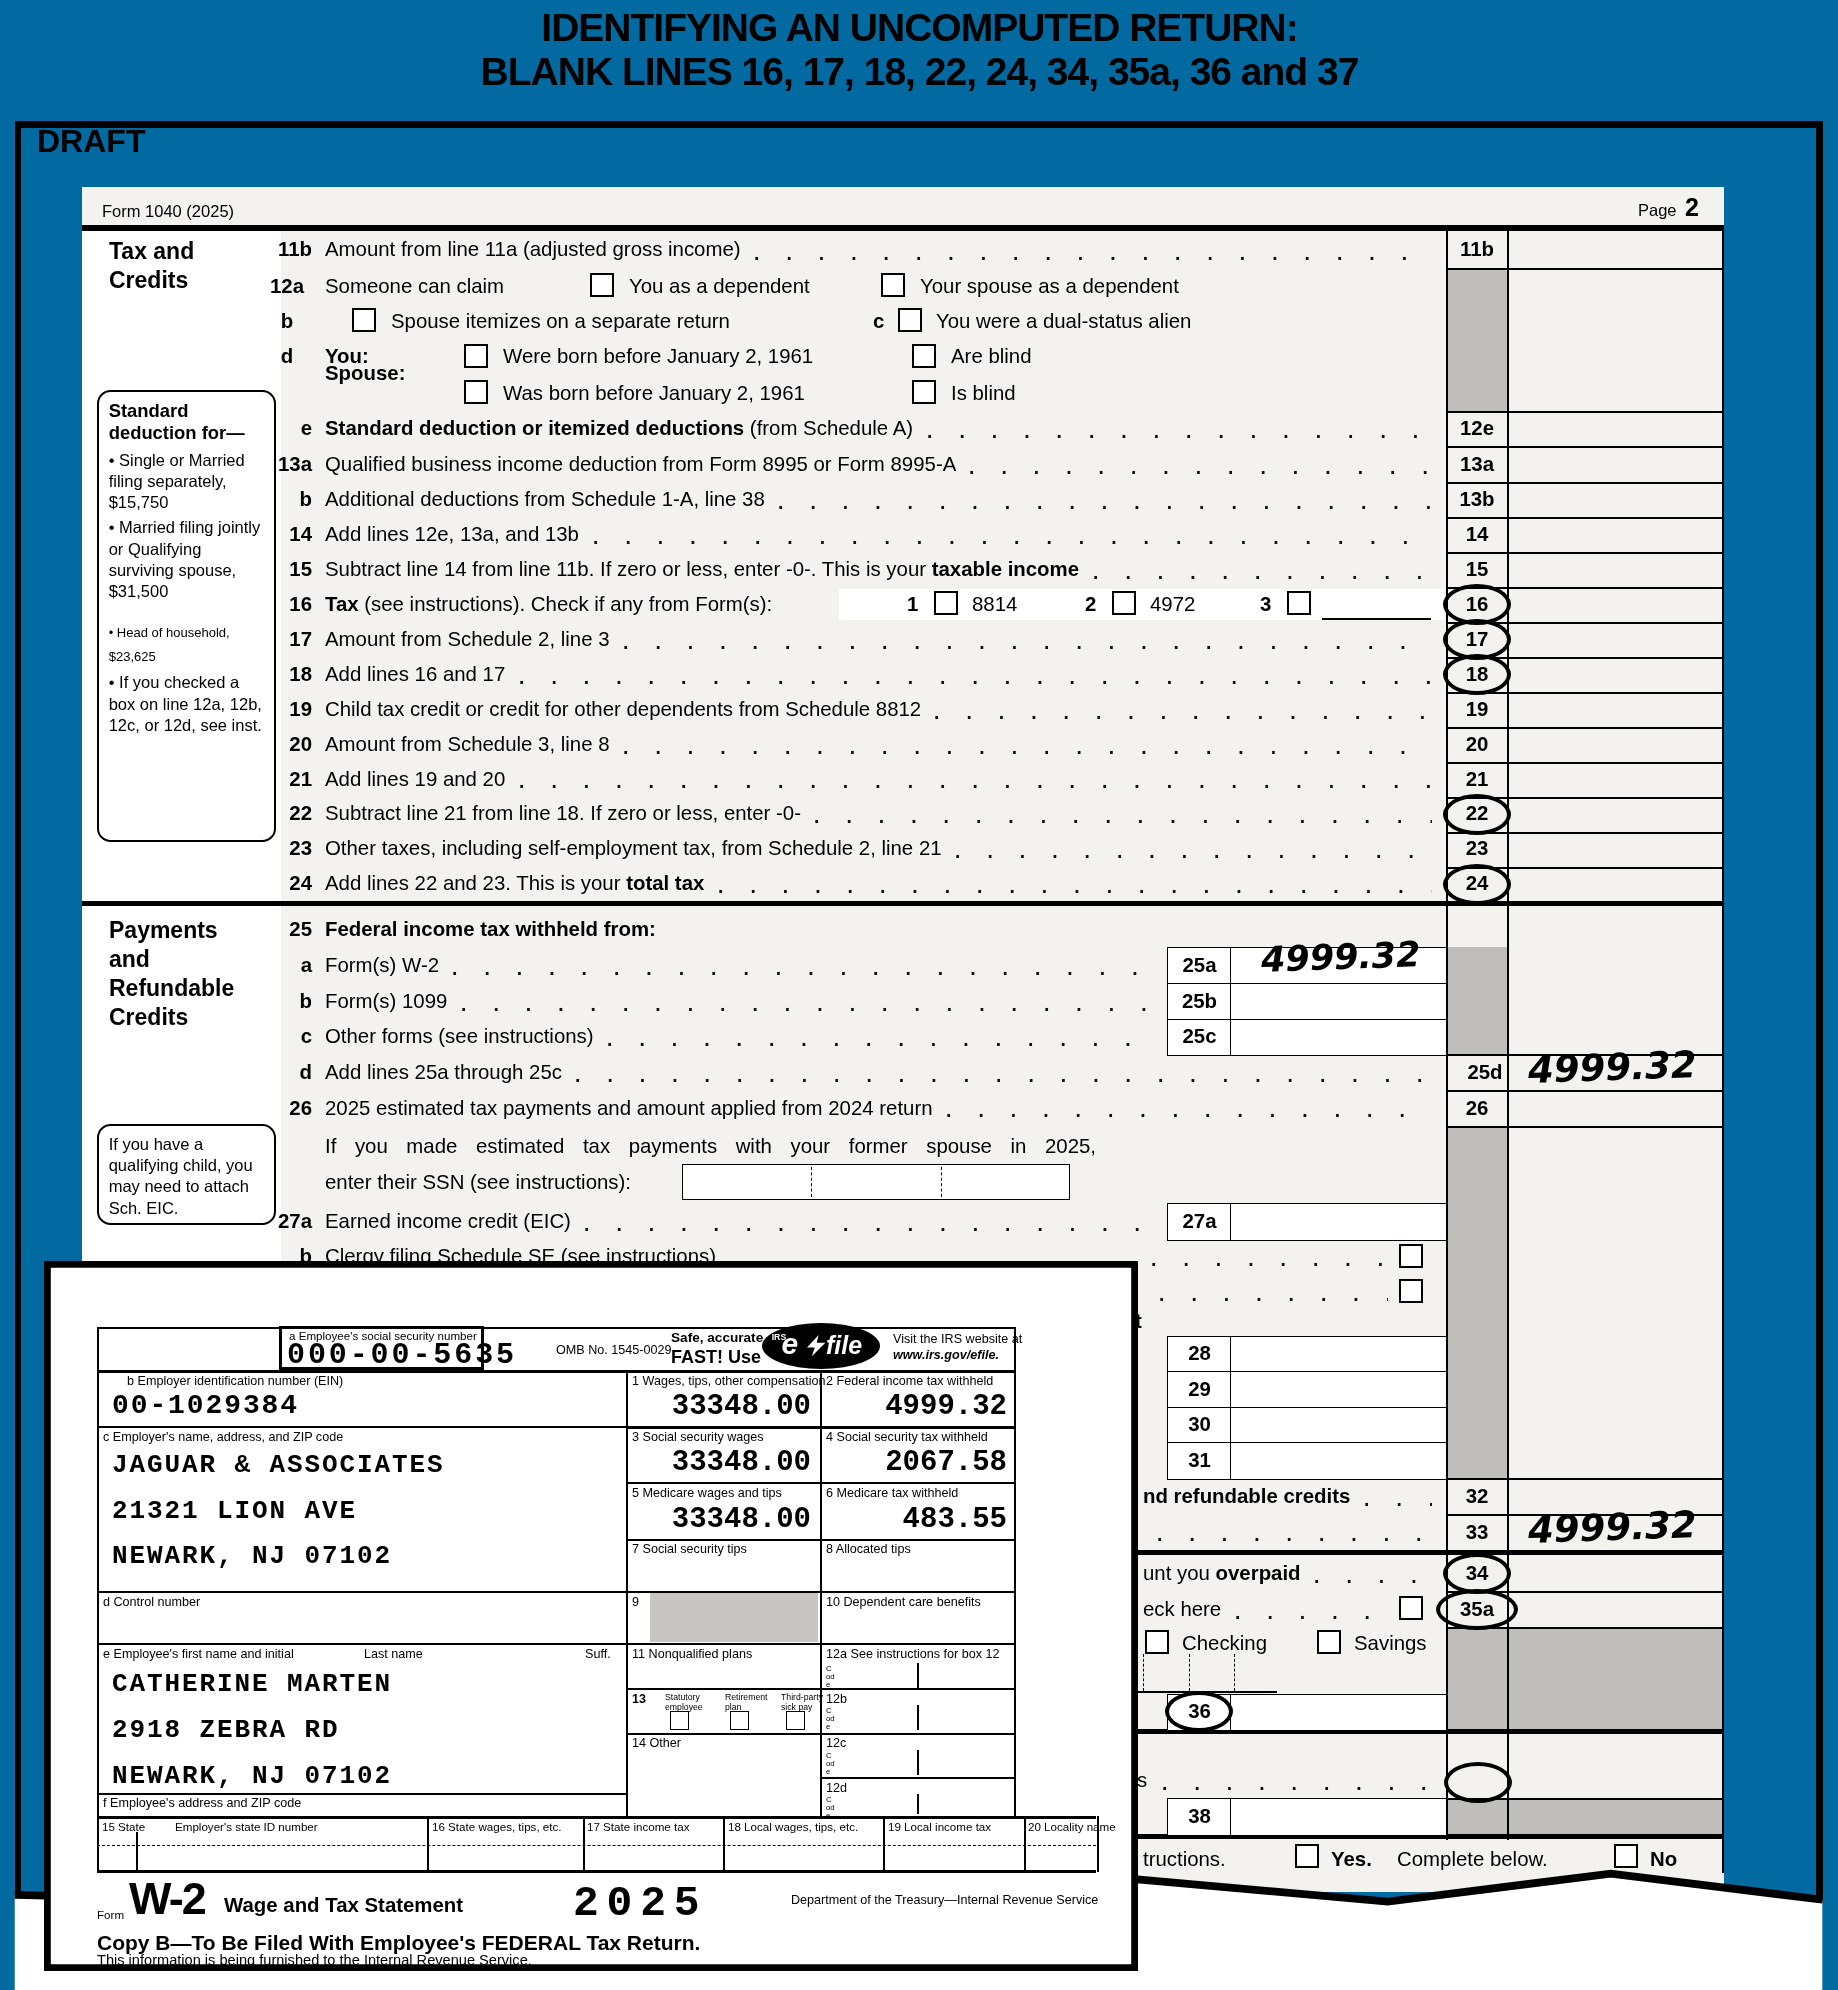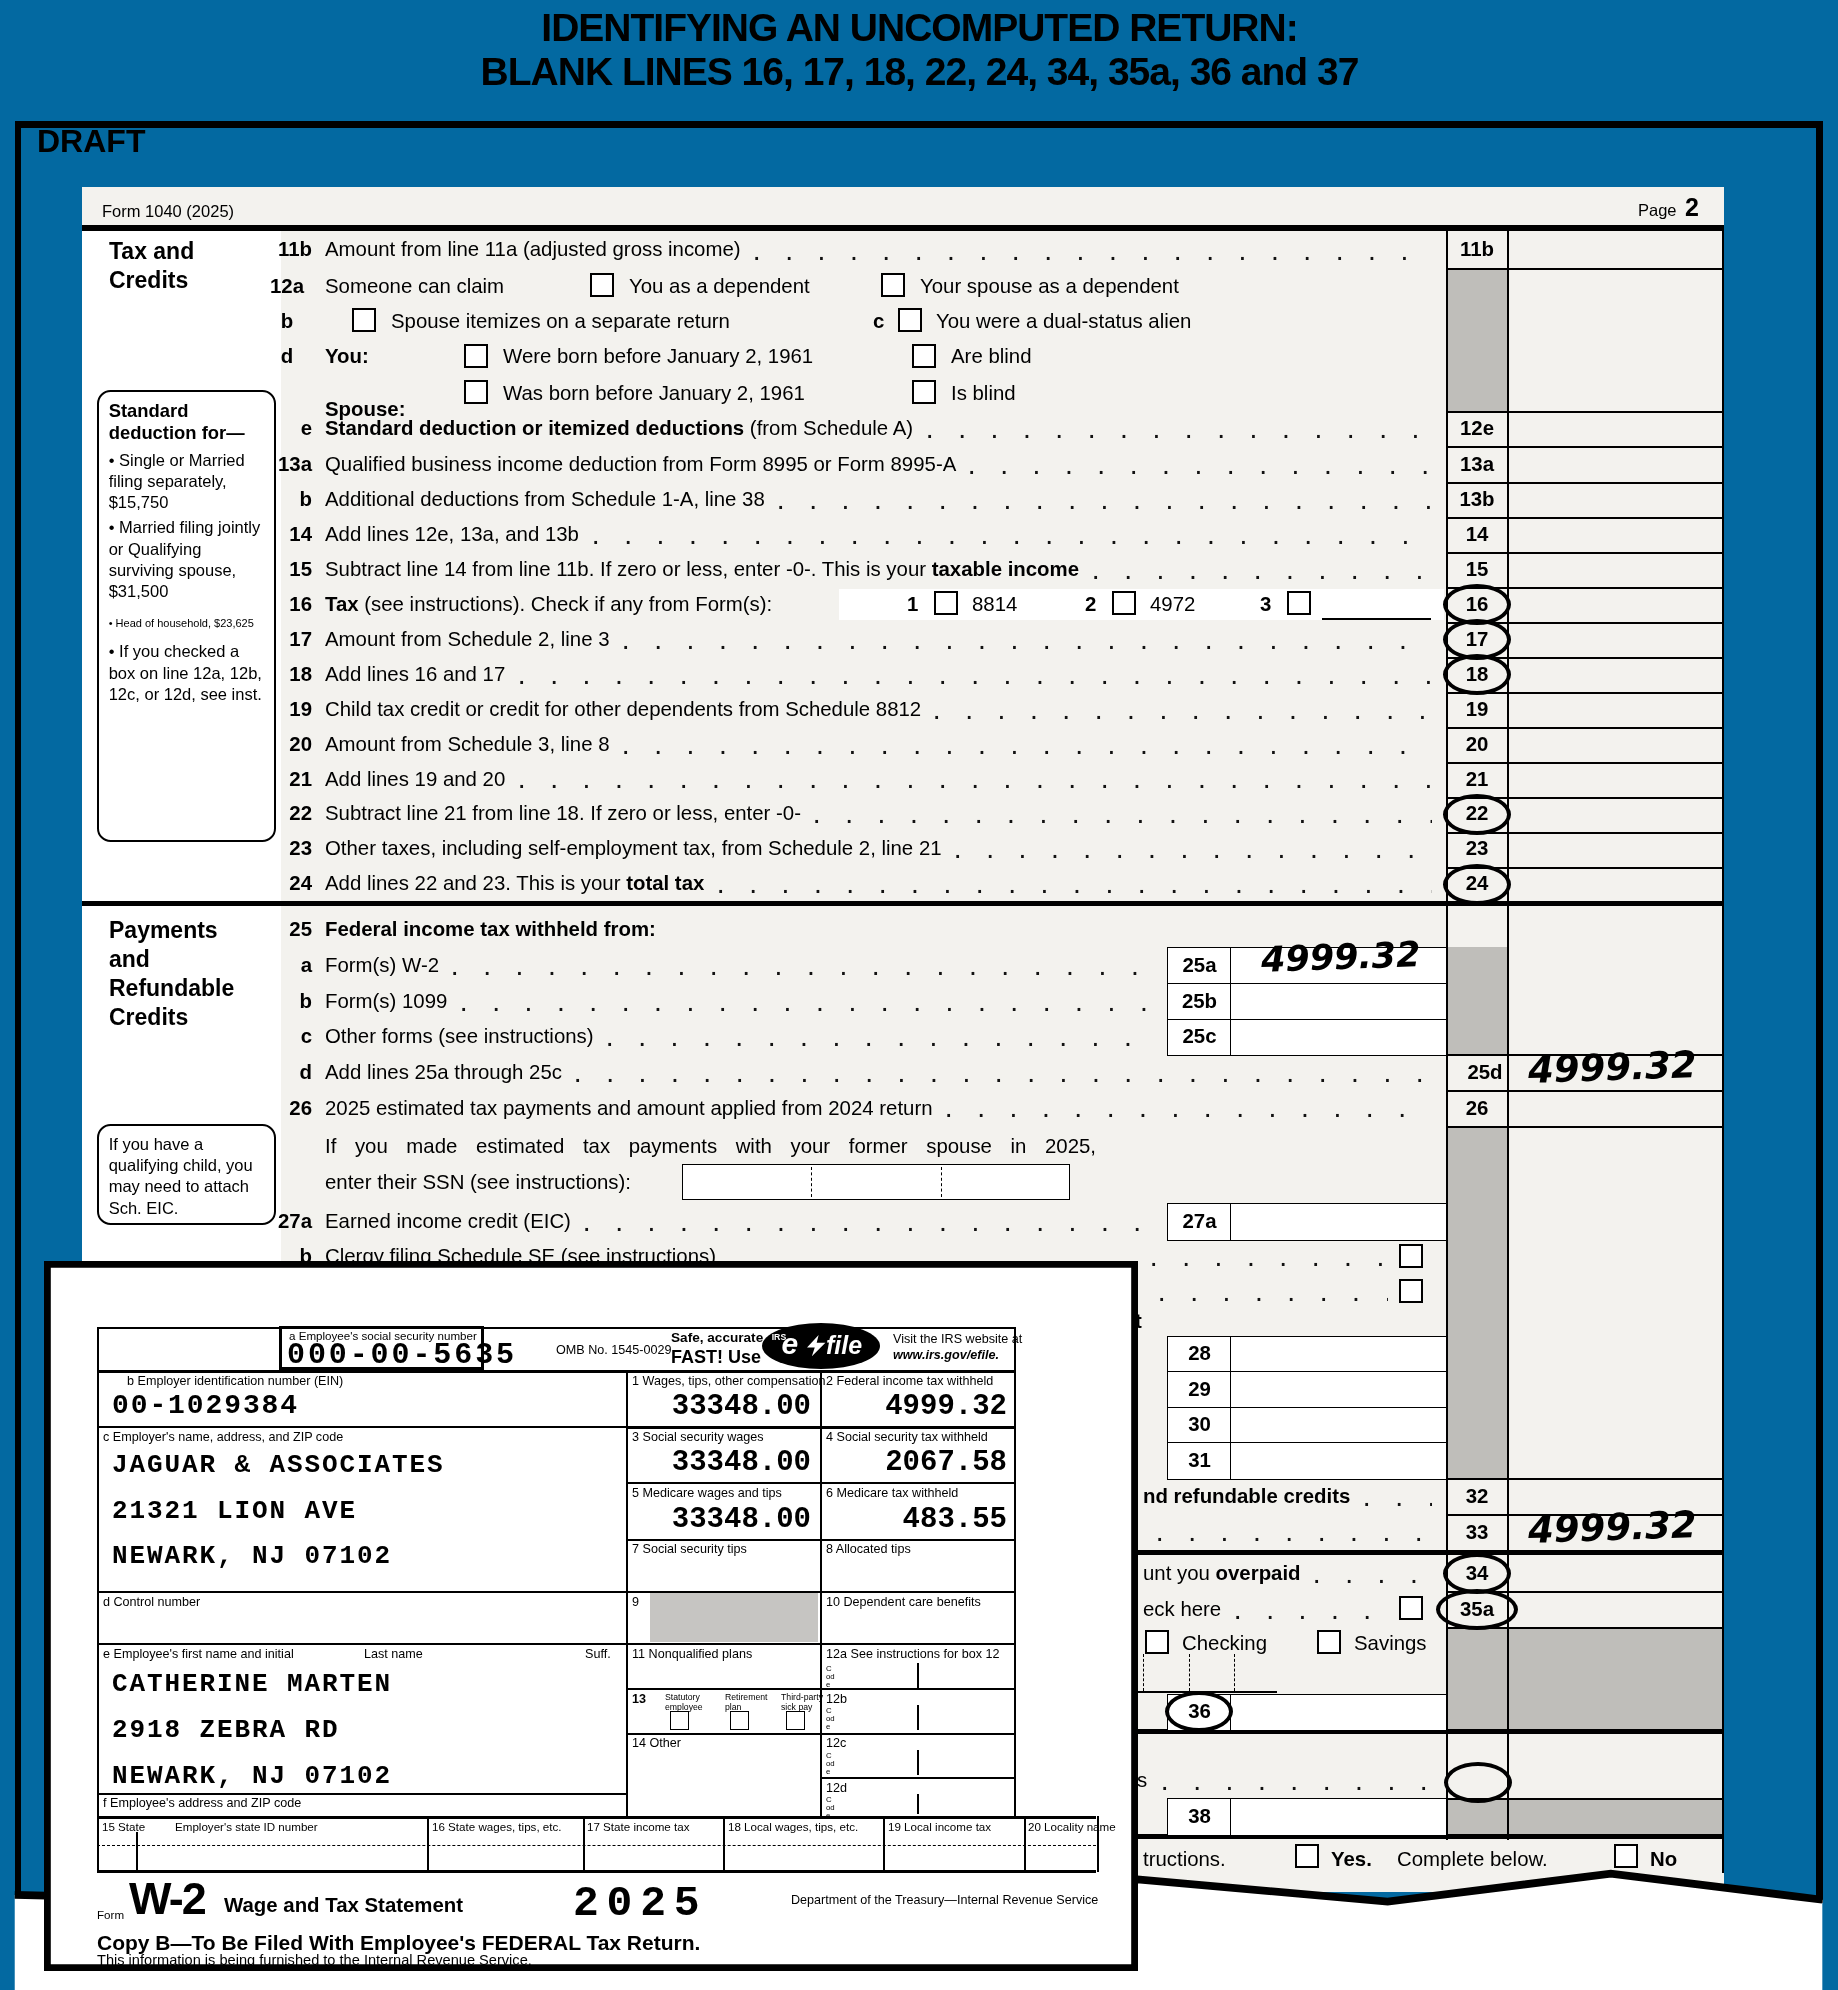--- a/index.html
+++ b/index.html
@@ -59,21 +59,21 @@
   <div class="t b" style="left:109px;top:268px;font-size:23px;">Credits</div>
   <div class="t b" style="left:109px;top:918px;font-size:23px;">Payments</div>
   <div class="t b" style="left:109px;top:947px;font-size:23px;">and</div>
   <div class="t b" style="left:109px;top:976px;font-size:23px;">Refundable</div>
   <div class="t b" style="left:109px;top:1005px;font-size:23px;">Credits</div>
 
   <div class="callout" style="left:97px;top:390px;width:179px;height:452px;">
     <div class="b" style="font-size:18.4px;line-height:22px;">Standard deduction for—</div>
     <div style="font-size:16.5px;line-height:21.3px;margin-top:5.8px;">• <span>Single or Married filing separately, $15,750</span></div>
     <div style="font-size:16.5px;line-height:21.3px;margin-top:3.9px;">• <span>Married filing jointly or Qualifying surviving spouse, $31,500</span></div>
-    <div style="font-size:11px;line-height:30px;margin-top:5px;">• <span>Head of household, $23,625</span></div>
+    <div style="font-size:13px;line-height:24px;margin-top:18px;">• <span>Head of household, $23,625</span></div>
     <div style="font-size:16.5px;line-height:21.3px;margin-top:3.9px;">• <span>If you checked a box on line 12a, 12b, 12c, or 12d, see inst.</span></div>
   </div>
 
   <div class="callout" style="left:97px;top:1124px;width:179px;height:101px;">
     <div style="font-size:16.5px;line-height:21.3px;">If you have a qualifying child, you may need to attach Sch. EIC.</div>
   </div>
 
   <div class="gray" style="left:1448px;top:268px;width:59px;height:144px;"></div>
   <div class="gray" style="left:1448px;top:947px;width:59px;height:107px;"></div>
   <div class="gray" style="left:1448px;top:1126px;width:59px;height:352px;"></div>
@@ -276,21 +276,21 @@
   <div class="cb" style="left:898px;top:308px;"></div>
   <div class="t" style="left:936px;top:310px;">You were a dual-status alien</div>
 
   <div class="t b numlbl" style="left:262px;top:345px;width:50px;">d</div>
   <div class="t b" style="left:325px;top:345px;">You:</div>
   <div class="cb" style="left:464px;top:344px;"></div>
   <div class="t" style="left:503px;top:345px;">Were born before January 2, 1961</div>
   <div class="cb" style="left:912px;top:344px;"></div>
   <div class="t" style="left:951px;top:345px;">Are blind</div>
 
-  <div class="t b" style="left:325px;top:398px;">Spouse:</div>
+  <div class="t b" style="left:325px;top:362px;">Spouse:</div>
   <div class="cb" style="left:464px;top:380px;"></div>
   <div class="t" style="left:503px;top:382px;">Was born before January 2, 1961</div>
   <div class="cb" style="left:912px;top:380px;"></div>
   <div class="t" style="left:951px;top:382px;">Is blind</div>
 
   <div class="t b" style="left:907px;top:593px;">1</div>
   <div class="cb" style="left:934px;top:591px;"></div>
   <div class="t" style="left:972px;top:593px;">8814</div>
   <div class="t b" style="left:1085px;top:593px;">2</div>
   <div class="cb" style="left:1112px;top:591px;"></div>

